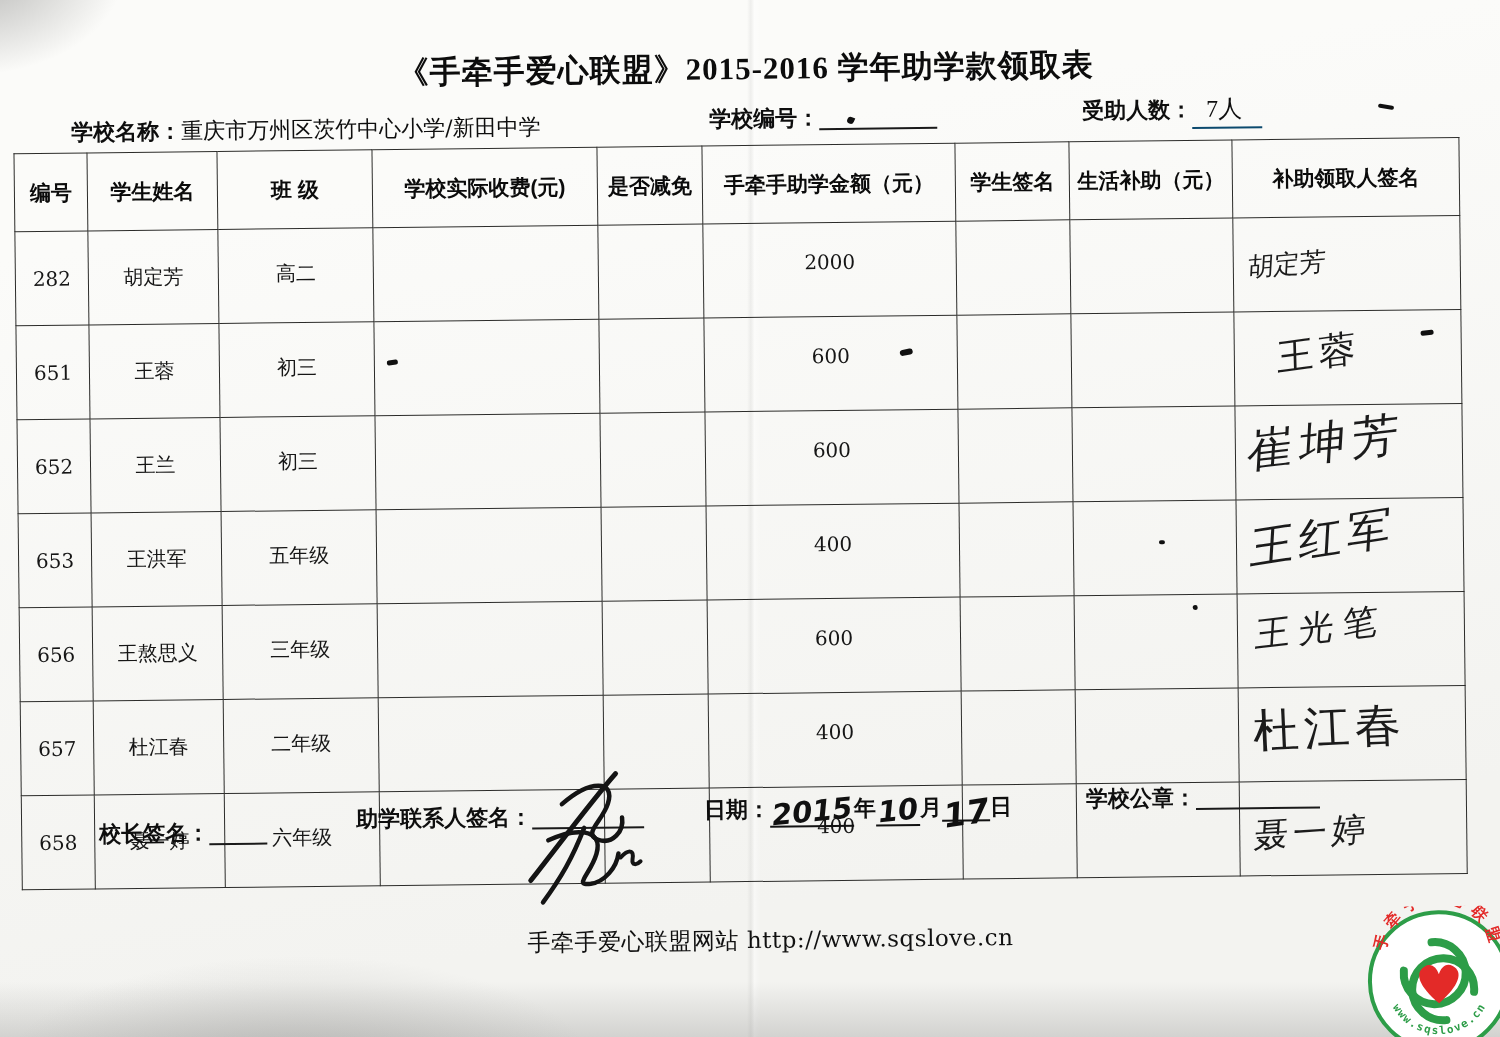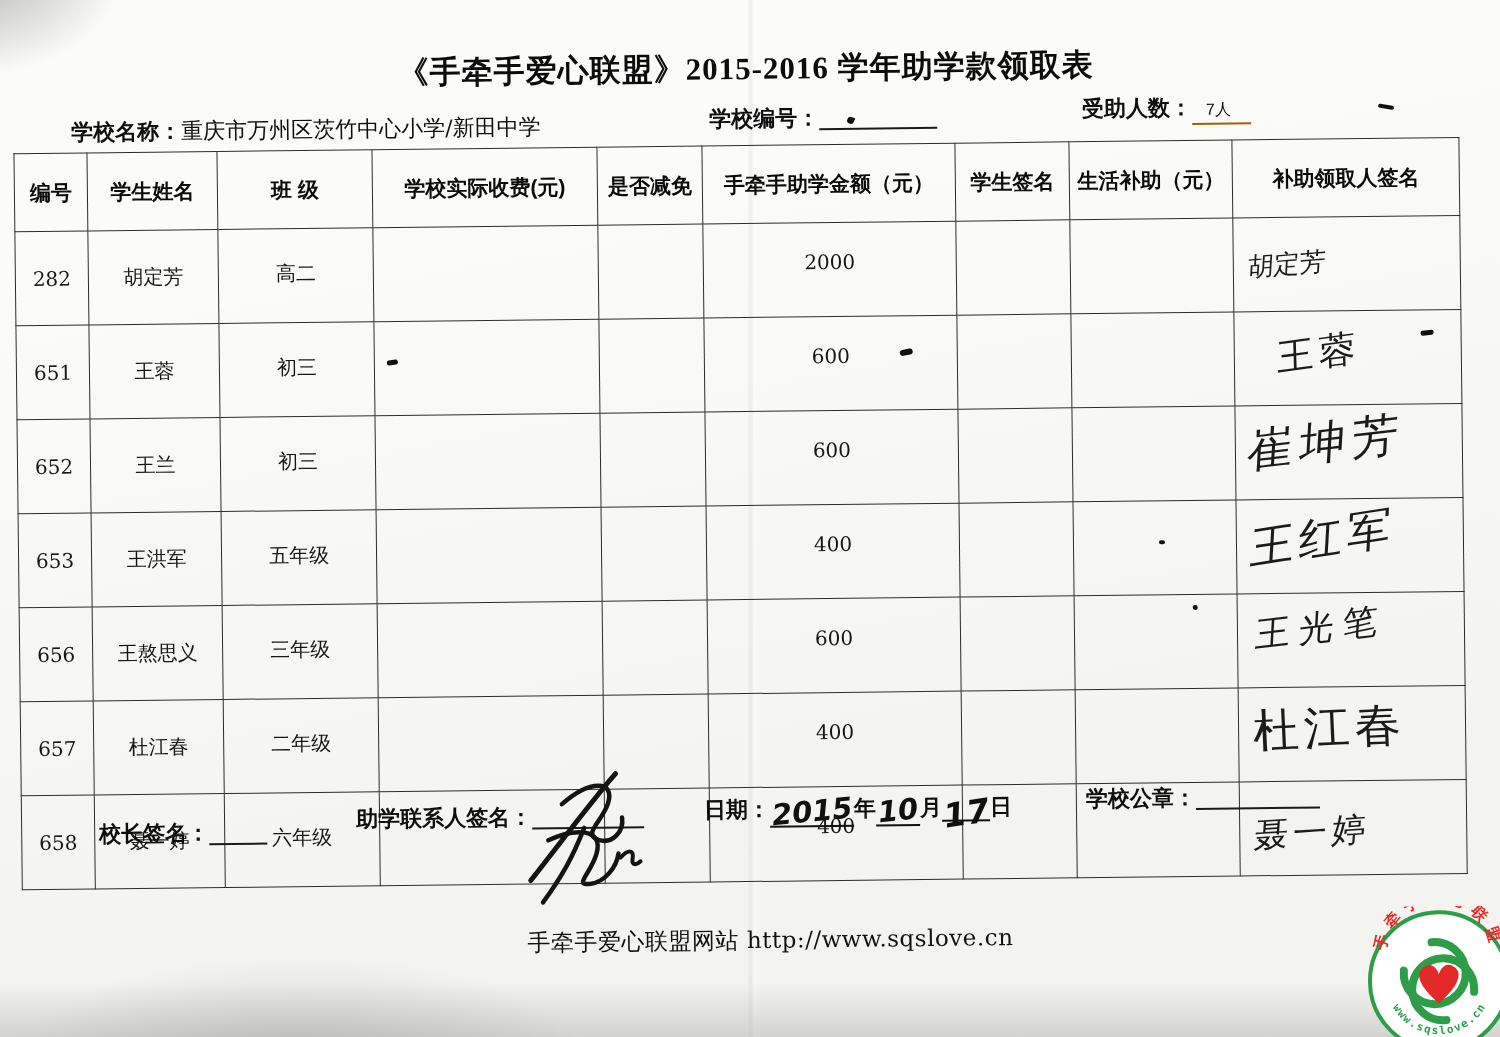--- a/index.html
+++ b/index.html
@@ -19,22 +19,22 @@
   .title{
     position:absolute;top:48px;left:15px;width:1470px;text-align:center;
     font-family:"Liberation Serif",serif;font-weight:700;font-size:31px;letter-spacing:1px;color:#0c0c0c;
   }
   .meta{position:absolute;font-weight:700;font-size:22px;white-space:nowrap;color:#0e0e0e;}
   #school-name{top:110px;left:75px;}
   #school-code{top:104px;left:713px;}
   #recipients{top:98px;left:1086px;}
   .meta .val{font-family:"DejaVu Serif",serif;font-weight:400;}
   .blank{display:inline-block;border-bottom:2px solid #1a1a1a;height:22px;vertical-align:-5px;}
-  .uval{display:inline-block;border-bottom:2px solid #a16207;padding:0 20px 2px 14px;
-        font-family:Liberation Sans, sans-serif;font-weight:400;font-size:16px;}
+  .uval{display:inline-block;border-bottom:2px solid #0c4a6e;padding:0 20px 2px 14px;
+        font-family:Liberation Serif, serif;font-weight:400;font-size:24px;}
 
   table{position:absolute;top:145px;left:17px;width:1445px;border-collapse:collapse;table-layout:fixed;
         background:transparent;}
   th,td{border:1.6px solid #2c2c2a;height:77px;text-align:center;vertical-align:middle;padding:0;overflow:visible;}
   th{font-family:"Liberation Sans",sans-serif;font-weight:700;font-size:21px;color:#0b0b0b;}
   td{font-family:"DejaVu Serif",serif;font-size:20px;color:#161616;}
   td.amount{padding-bottom:16px;}
   td.grade{padding-bottom:4px;}
   td.sig-cell{text-align:left;padding-left:14px;}
   .sig{display:inline-block;font-family:"DejaVu Serif",serif;color:#1b1b1b;white-space:nowrap;}

